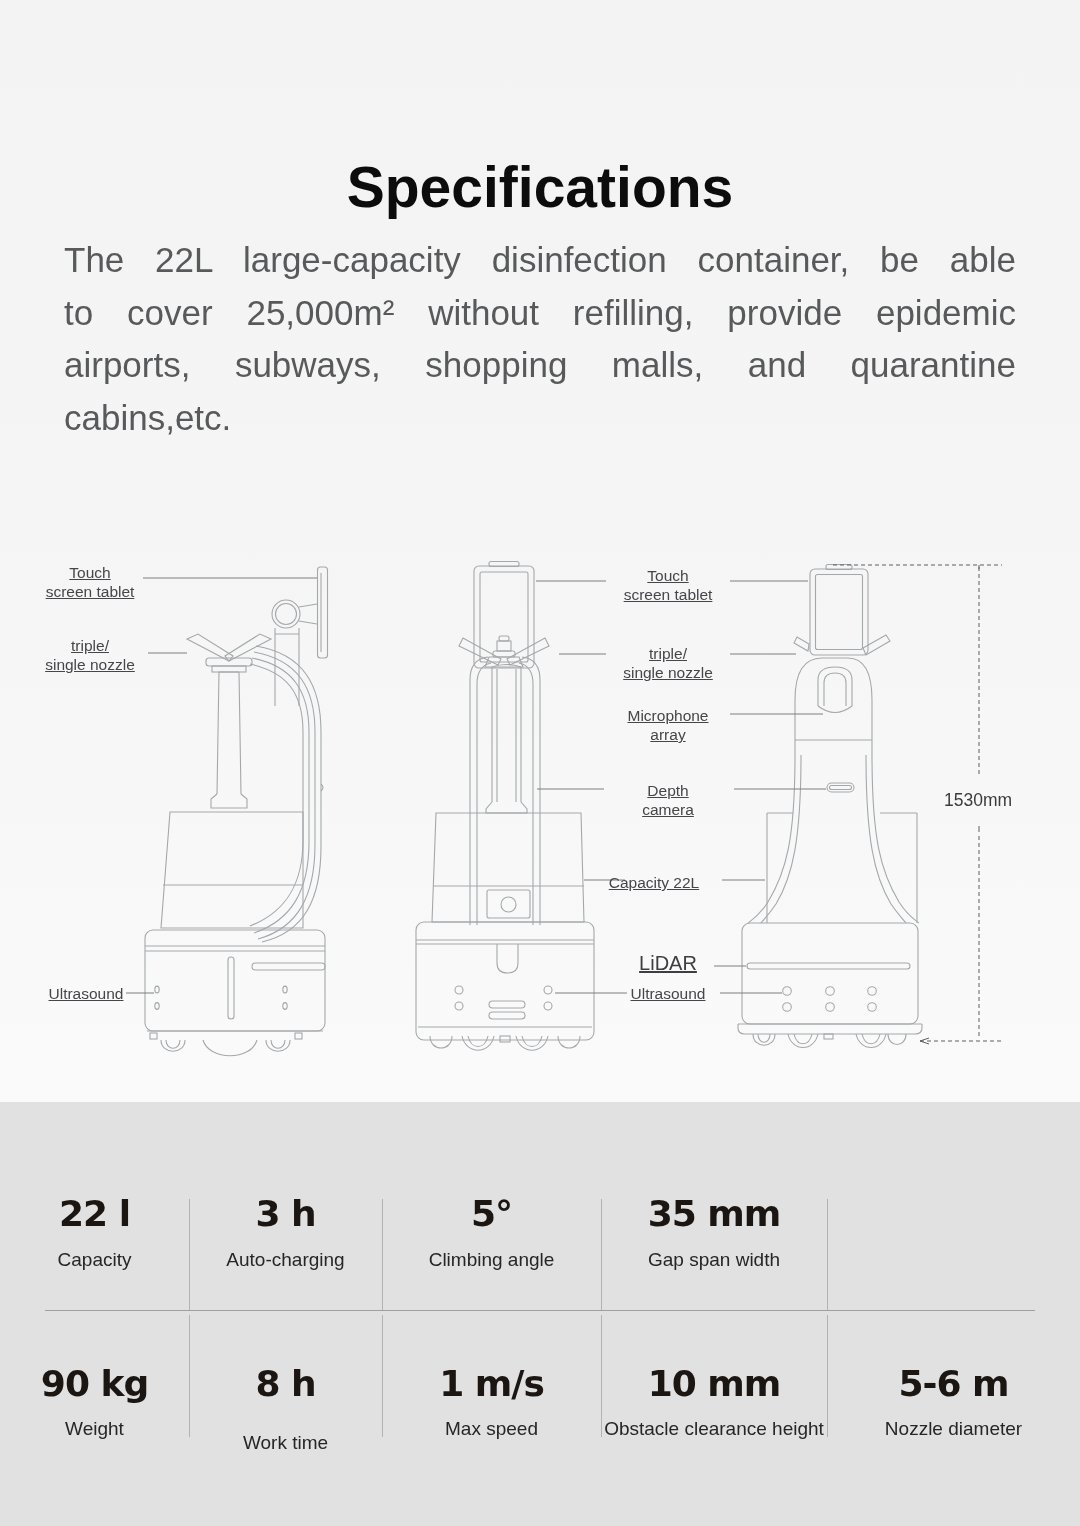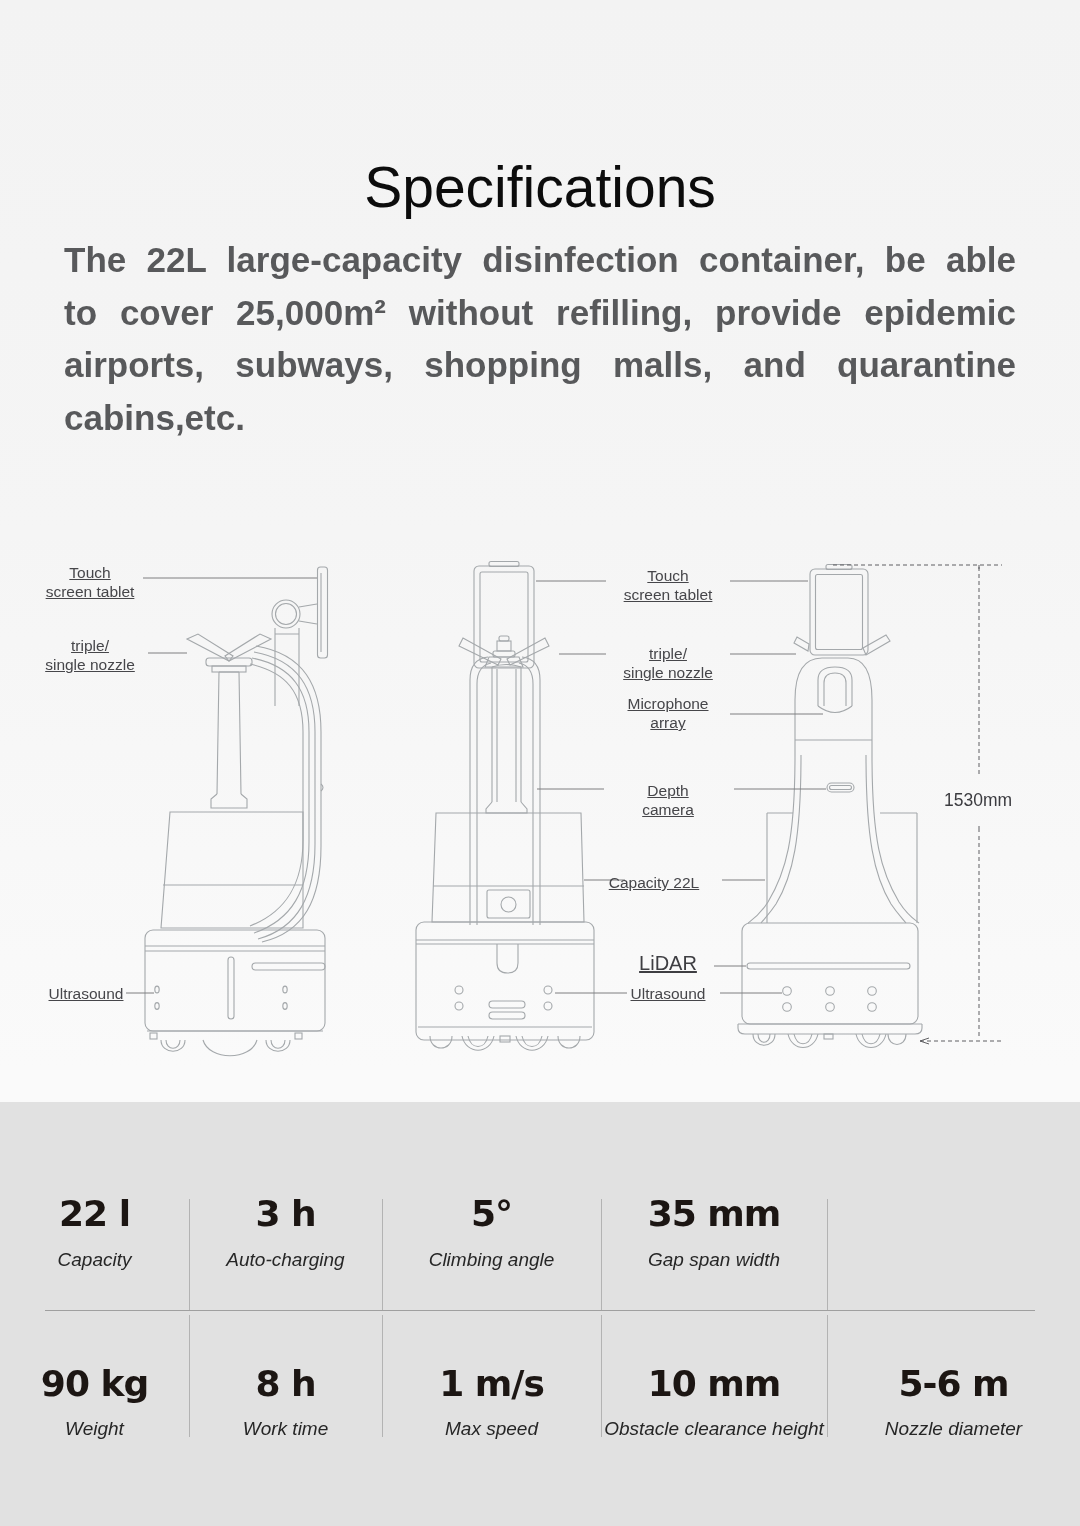--- a/index.html
+++ b/index.html
@@ -1,35 +1,35 @@
 <!DOCTYPE html>
 <html><head>
 <meta charset="utf-8">
 <style>
   html,body{margin:0;padding:0;background:#e8e8e8;}
   .page{position:relative;width:1080px;height:1526px;margin:0 auto;overflow:hidden;
         background:linear-gradient(180deg,#f3f3f3 0%,#f5f5f5 35%,#fafafa 70%,#fafafa 100%);
         font-family:"Liberation Sans",sans-serif;}
   .page-title{position:absolute;top:116px;left:0;width:1080px;text-align:center;
-        font-size:57px;font-weight:400;color:#0c0c0c;letter-spacing:0;}
-  .desc{position:absolute;top:234px;left:64px;width:952px;font-weight:bold;}
+        font-size:57px;font-weight:700;color:#0c0c0c;letter-spacing:0;}
+  .desc{position:absolute;top:234px;left:64px;width:952px;}
   .desc-line{font-size:35px;line-height:52.5px;color:#58595b;white-space:nowrap;
         text-align:justify;text-align-last:justify;text-justify:inter-word;}
   .desc-line.last{text-align-last:left;}
   .diagram{position:absolute;top:540px;left:0;width:1080px;height:540px;}
   .diagram svg{position:absolute;top:0;left:0;}
   .callout{position:absolute;font-size:15.5px;line-height:19px;color:#46464a;
         text-align:center;white-space:pre-line;text-decoration:underline;}
   .callout.big{font-size:20px;color:#3e3e42;text-align:center;}
   .dim-label{position:absolute;font-size:17.5px;color:#3c3c40;text-align:center;white-space:nowrap;}
   .specs-band{position:absolute;top:1102px;left:0;width:1080px;height:424px;background:#e1e1e1;}
   .cell{position:absolute;text-align:center;}
   .val{font-family:"DejaVu Sans","Liberation Sans",sans-serif;font-size:36px;line-height:44px;
         font-weight:700;color:#1c1613;letter-spacing:-1px;}
-  .lab{font-size:19px;line-height:24px;color:#262626;margin-top:12px;white-space:nowrap;font-style:italic;}
+  .lab{font-size:19px;line-height:24px;color:#262626;margin-top:12px;white-space:nowrap;}
   .vline{position:absolute;width:1px;background:#b3b3b3;}
   .hline{position:absolute;left:45px;width:990px;height:1px;background:#9f9f9f;top:1310px;}
 </style>
 </head>
 <body>
 
 <div class="page">
 
   <h1 class="page-title">Specifications</h1>
 
@@ -186,21 +186,21 @@
     <div class="callout" style="left:30px;top:23px;width:120px">Touch
 screen tablet</div>
     <div class="callout" style="left:30px;top:96px;width:120px">triple/
 single nozzle</div>
     <div class="callout" style="left:36px;top:444px;width:100px">Ultrasound</div>
 
     <div class="callout" style="left:612px;top:26px;width:112px">Touch
 screen tablet</div>
     <div class="callout" style="left:612px;top:104px;width:112px">triple/
 single nozzle</div>
-    <div class="callout" style="left:612px;top:154px;width:112px">Microphone
+    <div class="callout" style="left:612px;top:166px;width:112px">Microphone
 array</div>
     <div class="callout" style="left:612px;top:241px;width:112px">Depth
 camera</div>
     <div class="callout" style="left:588px;top:333px;width:132px">Capacity 22L</div>
     <div class="callout big" style="left:612px;top:414px;width:112px">LiDAR</div>
     <div class="callout" style="left:612px;top:444px;width:112px">Ultrasound</div>
 
     <div class="dim-label" style="left:928px;top:250px;width:100px">1530mm</div>
   </div>
 
@@ -222,21 +222,21 @@
     <div class="val">35 mm</div>
     <div class="lab">Gap span width</div>
   </div>
 
   <div class="cell" style="left:0;width:189px;top:1362px">
     <div class="val">90 kg</div>
     <div class="lab" style="margin-top:11px">Weight</div>
   </div>
   <div class="cell" style="left:189px;width:193px;top:1362px">
     <div class="val">8 h</div>
-    <div class="lab" style="margin-top:11px">Work time</div>
+    <div class="lab" style="margin-top:25px">Work time</div>
   </div>
   <div class="cell" style="left:382px;width:219px;top:1362px">
     <div class="val">1 m/s</div>
     <div class="lab" style="margin-top:11px">Max speed</div>
   </div>
   <div class="cell" style="left:601px;width:226px;top:1362px">
     <div class="val">10 mm</div>
     <div class="lab" style="margin-top:11px">Obstacle clearance height</div>
   </div>
   <div class="cell" style="left:827px;width:253px;top:1362px">

